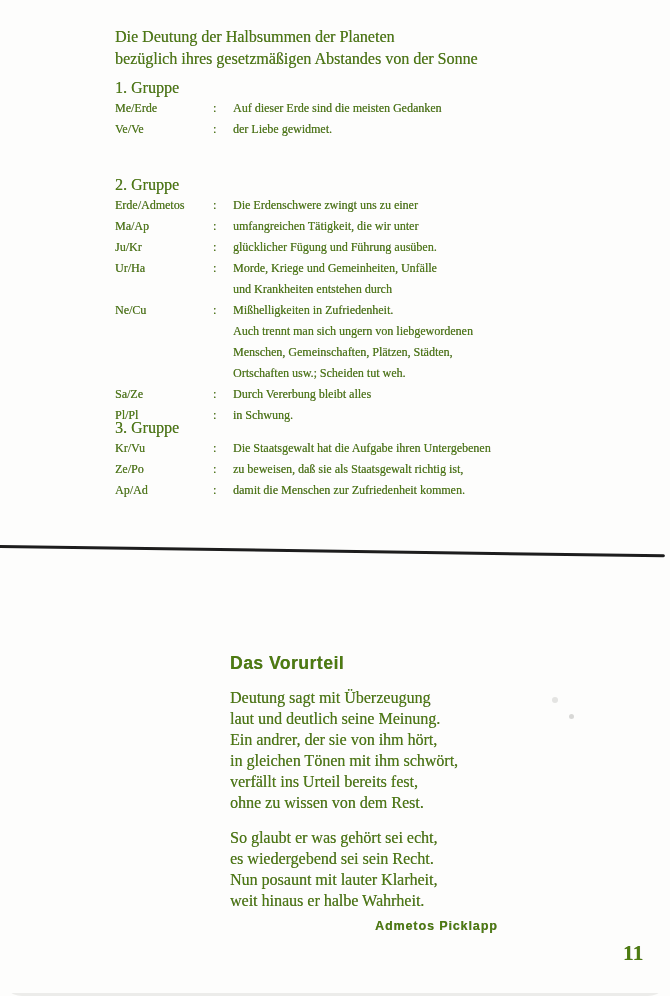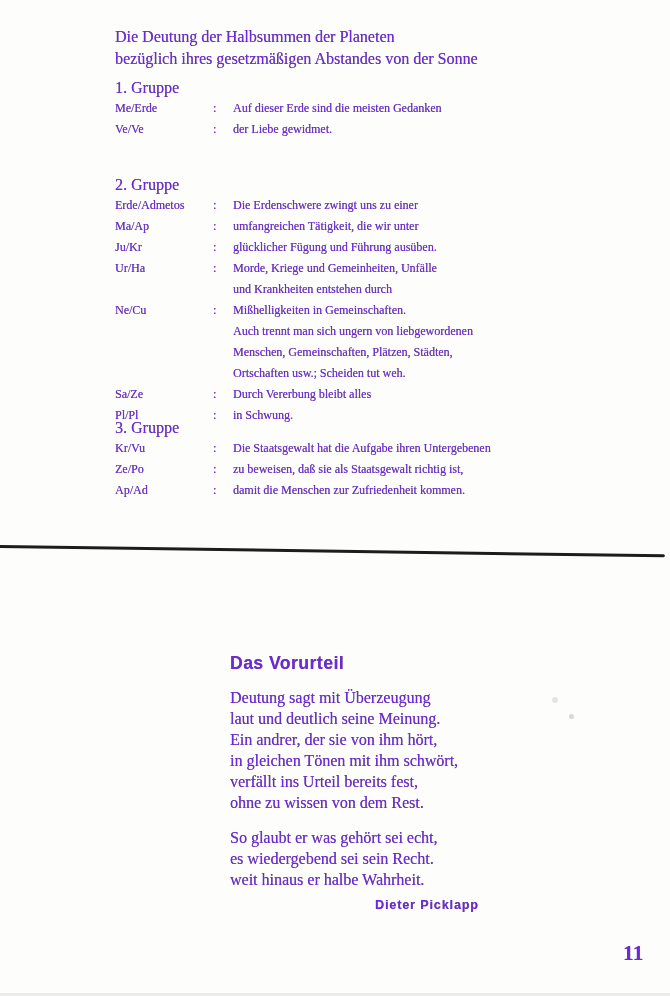--- a/index.html
+++ b/index.html
@@ -6,23 +6,24 @@
     margin: 0;
     padding: 0;
     background: #fdfdfc;
   }
   .page {
     position: relative;
     width: 670px;
     height: 996px;
     background: #fdfdfc;
     font-family: "Liberation Serif", serif;
-    color: #6d28d9;
+    color: #4d7c0f;
     overflow: hidden;
     text-shadow: 0.25px 0.25px 0 rgba(26,26,26,0.55);
+    border-radius: 22px;
   }
   .doc-title {
     position: absolute;
     left: 115px;
     top: 26px;
   }
   .tline {
     font-size: 16px;
     line-height: 21.5px;
     white-space: nowrap;
@@ -159,21 +160,21 @@
       <span class="txt">Morde, Kriege und Gemeinheiten, Unfälle</span>
     </div>
     <div class="row">
       <span class="lbl"></span>
       <span class="cln"></span>
       <span class="txt">und Krankheiten entstehen durch</span>
     </div>
     <div class="row">
       <span class="lbl">Ne/Cu</span>
       <span class="cln">:</span>
-      <span class="txt">Mißhelligkeiten in Gemeinschaften.</span>
+      <span class="txt">Mißhelligkeiten in Zufriedenheit.</span>
     </div>
     <div class="row">
       <span class="lbl"></span>
       <span class="cln"></span>
       <span class="txt">Auch trennt man sich ungern von liebgewordenen</span>
     </div>
     <div class="row">
       <span class="lbl"></span>
       <span class="cln"></span>
       <span class="txt">Menschen, Gemeinschaften, Plätzen, Städten,</span>
@@ -222,23 +223,24 @@
       <div class="pline">Deutung sagt mit Überzeugung</div>
       <div class="pline">laut und deutlich seine Meinung.</div>
       <div class="pline">Ein andrer, der sie von ihm hört,</div>
       <div class="pline">in gleichen Tönen mit ihm schwört,</div>
       <div class="pline">verfällt ins Urteil bereits fest,</div>
       <div class="pline">ohne zu wissen von dem Rest.</div>
     </div>
     <div class="stanza">
       <div class="pline">So glaubt er was gehört sei echt,</div>
       <div class="pline">es wiedergebend sei sein Recht.</div>
+      <div class="pline">Nun posaunt mit lauter Klarheit,</div>
       <div class="pline">weit hinaus er halbe Wahrheit.</div>
     </div>
-    <div class="poem-author">Dieter Picklapp</div>
+    <div class="poem-author">Admetos Picklapp</div>
   </section>
 
   <div class="pagenum">11</div>
 
   <div class="speck s1"></div>
   <div class="speck s2"></div>
   <div class="bottom-edge"></div>
 
 </div>
 

